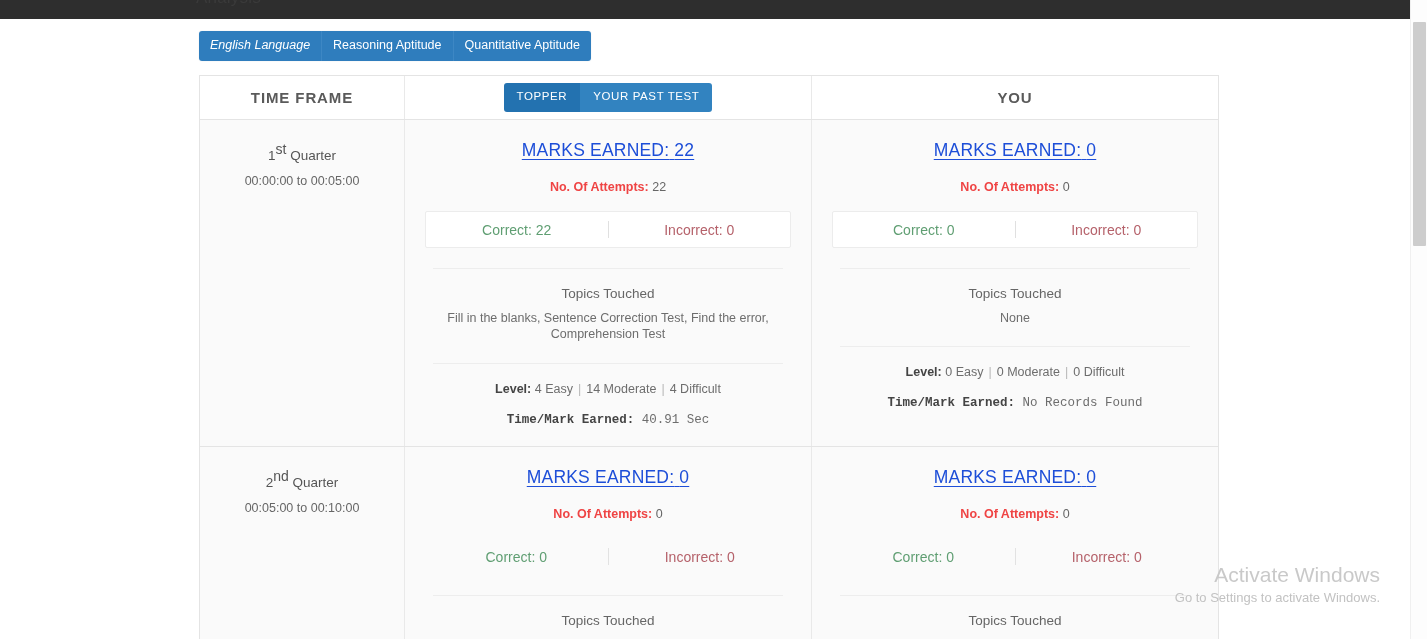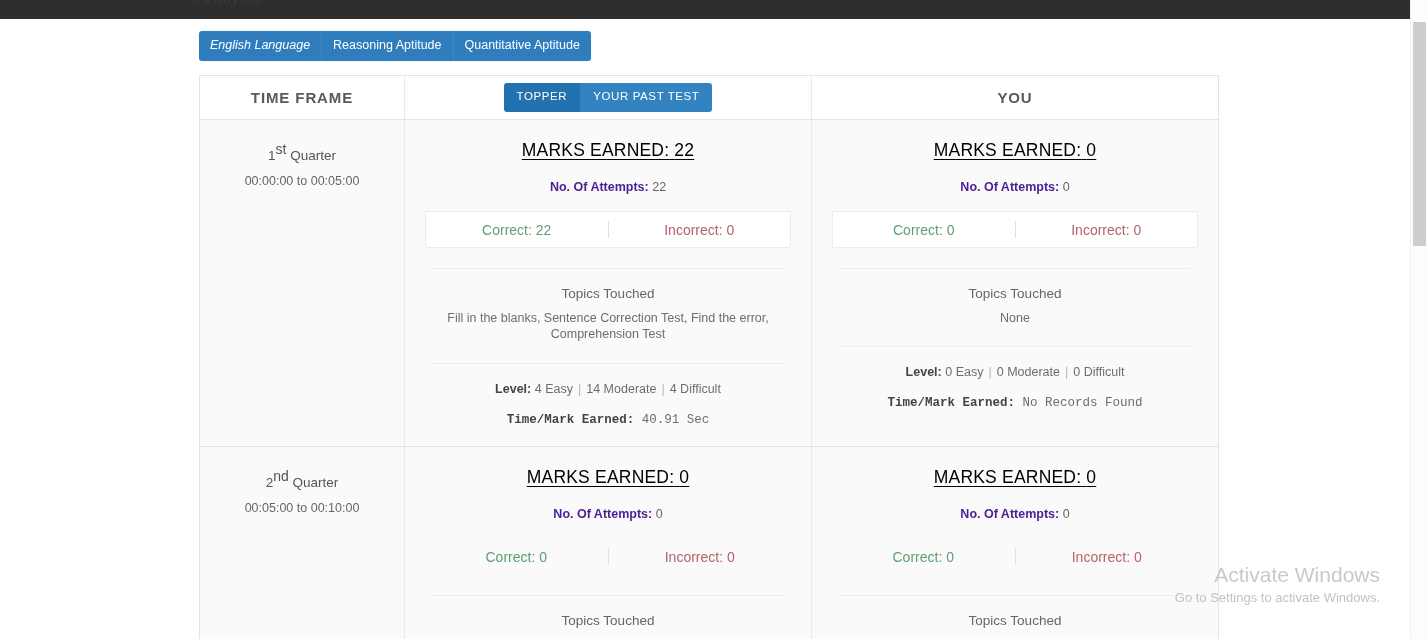--- a/index.html
+++ b/index.html
@@ -113,32 +113,32 @@
   }
   .q-name { font-size: 13.5px; color: #555; line-height: 1; }
   .q-name sup { font-size: 14px; vertical-align: super; }
   .q-range { font-size: 12.5px; color: #666; margin-top: 12px; }
 
   .panel { padding: 20px 20px 18px 20px; }
 
   .marks {
     text-align: center;
     font-size: 17.5px;
-    color: #000000;
+    color: #1d4ed8;
     text-decoration: underline;
     text-underline-offset: 3px;
     letter-spacing: .2px;
   }
   .attempts {
     text-align: center;
     font-size: 12.5px;
     color: #666;
     margin-top: 19px;
   }
-  .attempts b { color: #4c1d95; font-weight: bold; }
+  .attempts b { color: #ef4444; font-weight: bold; }
 
   .ci-wrap {
     display: flex;
     margin-top: 17px;
     height: 37px;
     align-items: center;
   }
   .ci-wrap.boxed {
     background: #ffffff;
     border: 1px solid #ececec;

